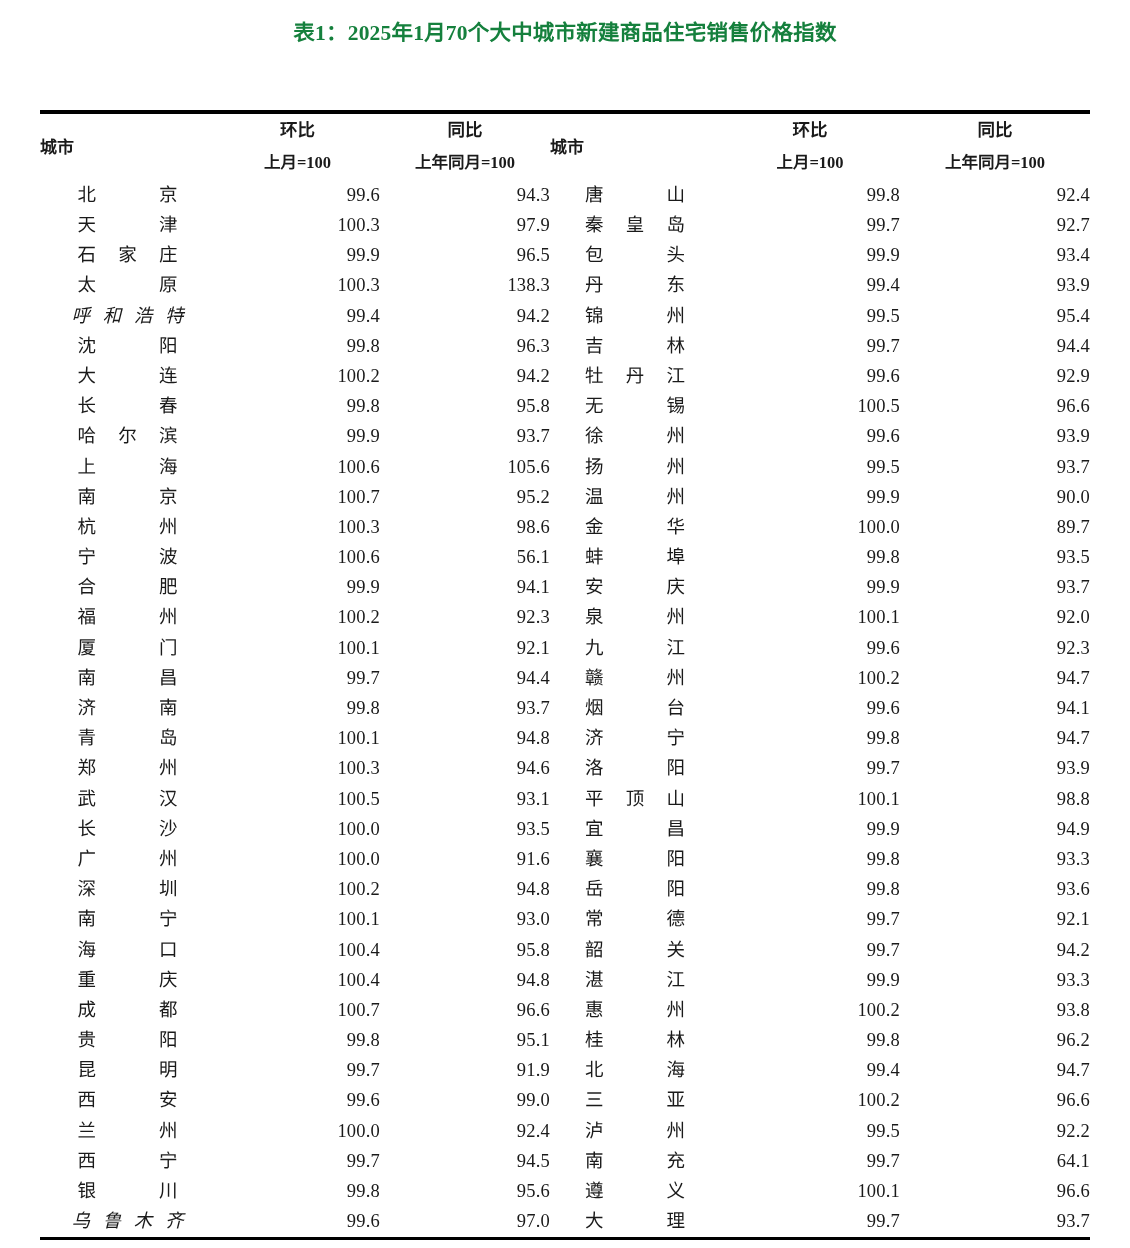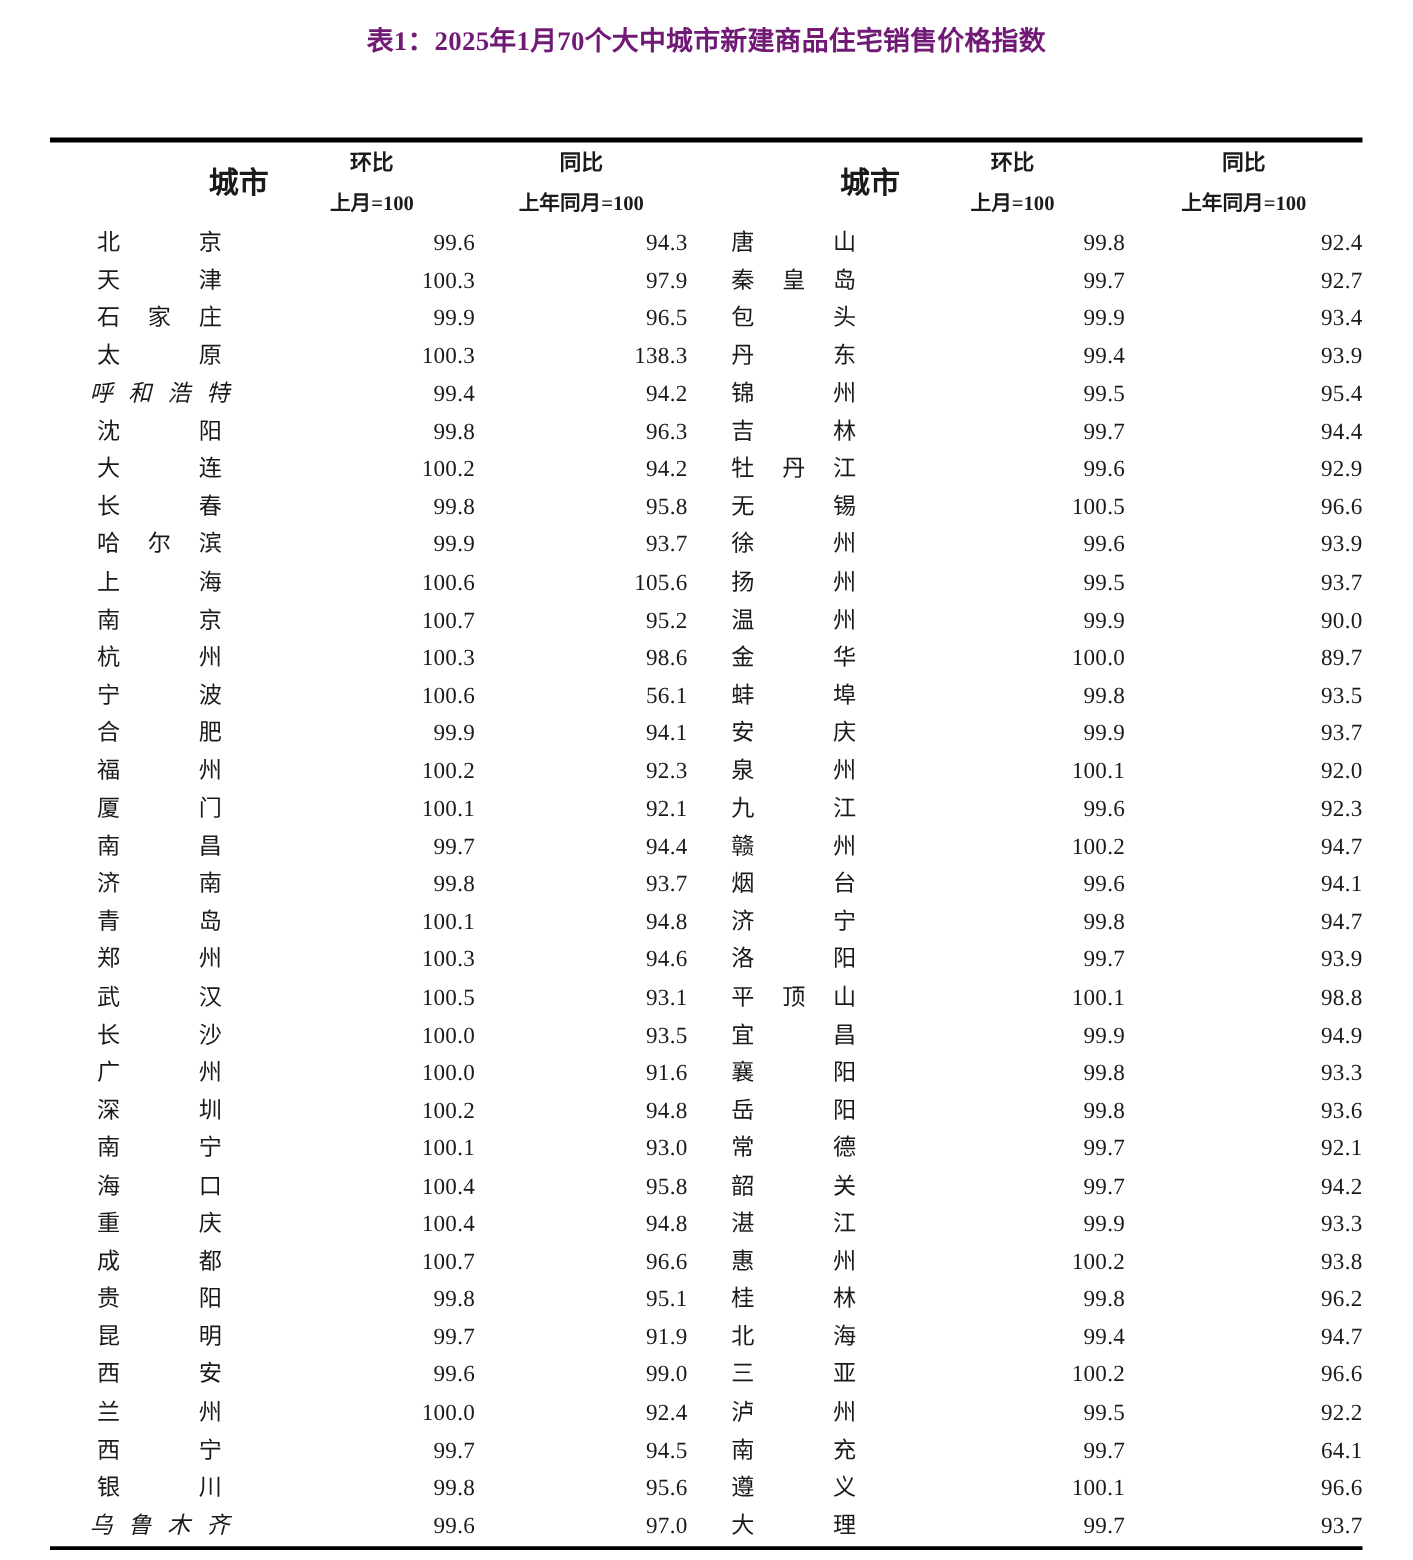--- a/index.html
+++ b/index.html
@@ -21,21 +21,21 @@
     box-sizing: border-box;
   }
   .title {
     text-align: center;
     font-weight: bold;
     font-size: 21.5px;
     letter-spacing: 0.2px;
     padding-top: 20px;
     padding-bottom: 0;
     line-height: 1.3;
-    color: #701a75;
+    color: #15803d;
     font-family: Liberation Serif, serif;
   }
   .table-wrap {
     position: absolute;
     left: 40px;
     top: 110px;
     width: 1050px;
   }
   table.idx {
     border-collapse: collapse;
@@ -68,23 +68,23 @@
     margin-top: 0;
   }
   
   .hd {
     text-align: center;
     font-size: 17.5px;
     vertical-align: middle;
     height: 33px;
   }
   .hd-city {
-    text-align: right;
+    text-align: left;
     vertical-align: middle;
-    font-size: 24px;
+    font-size: 17px;
     margin-top: 38px;
   }
   .vl { border-left: 1.3px solid #000; }
   .hb { border-bottom: 1.3px solid #000; margin-top: 44px; }
   .hb-thin { border-bottom: 1.1px solid #000; }
 
   td.num {
     text-align: right;
     padding-right: 12px;
     height: 30.2px;

